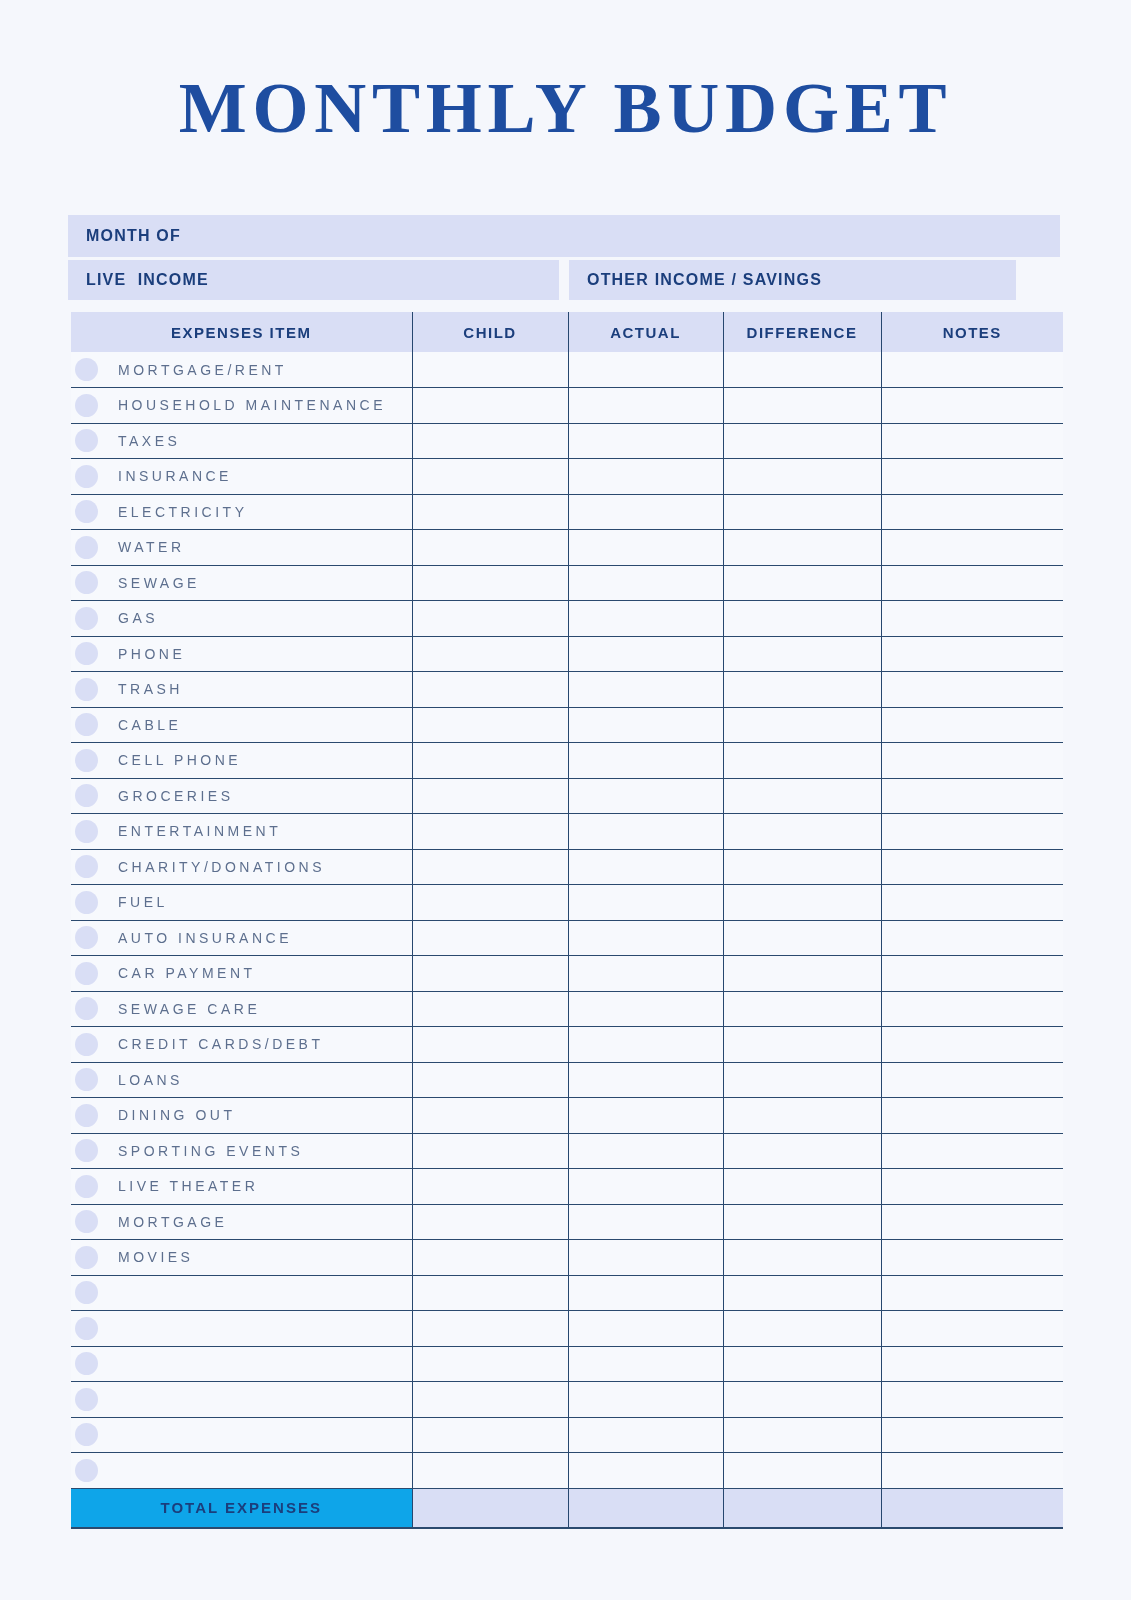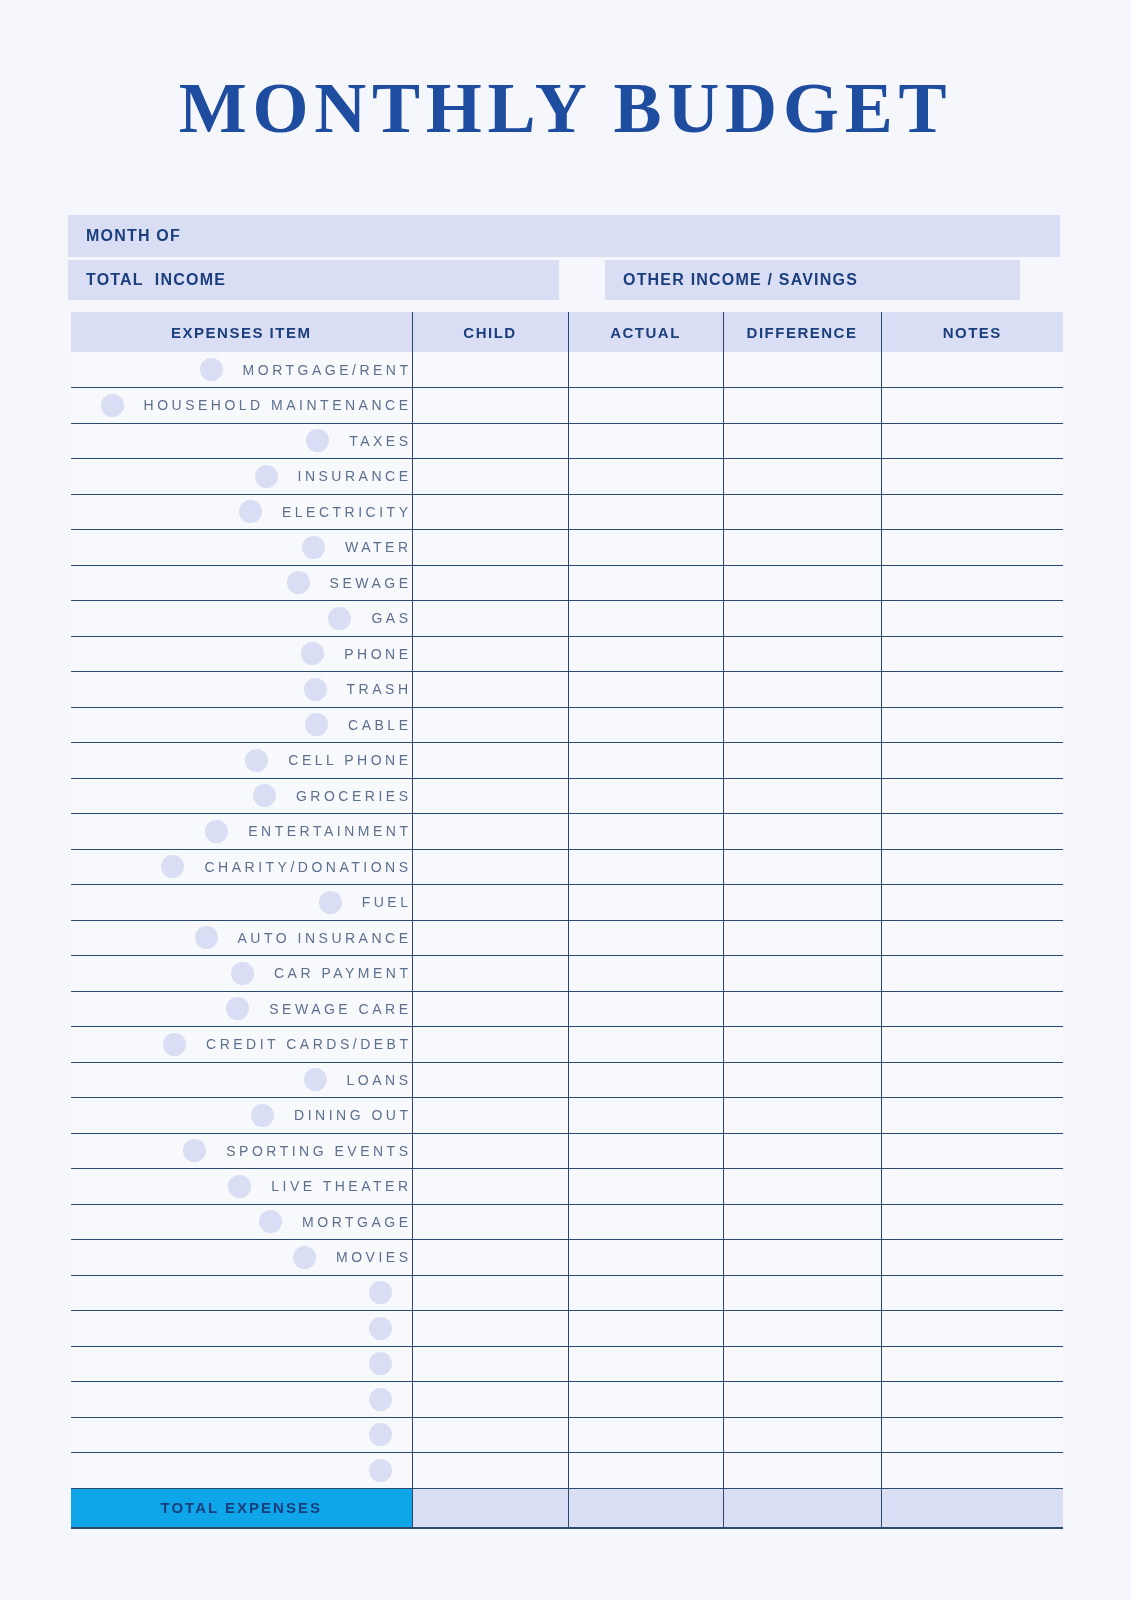--- a/index.html
+++ b/index.html
@@ -39,21 +39,21 @@
   }
   .bar-label{
     font-weight:700;
     font-size:16px;
     letter-spacing:1.2px;
     color:var(--navy);
     white-space:pre;
   }
   .month-bar{left:68px;top:191px;width:992px;height:42px;margin-top:24px;}
   .total-income-bar{left:68px;top:260px;width:491px;height:40px;}
-  .other-income-bar{left:569px;top:260px;width:415px;height:40px;margin-left:36px;}
+  .other-income-bar{left:569px;top:260px;width:447px;height:40px;}
 
   .table-wrap{position:absolute;left:71px;top:312px;width:992px;}
   table{
     width:992px;
     border-collapse:collapse;
     table-layout:fixed;
   }
   col.c-item{width:341px;}
   col.c-budget{width:156px;}
   col.c-actual{width:155px;}
@@ -72,21 +72,21 @@
   }
   th + th, td + td{border-left:1.5px solid #27476f;}
 
   tbody td{
     height:35.5px;
     border-bottom:1.5px solid var(--line);
     background:#f7f9fd;
     vertical-align:middle;
   }
   td.item-cell{padding-left:4px;}
-  .item-inner{display:flex;align-items:center;gap:20px;justify-content:flex-end;}
+  .item-inner{display:flex;align-items:center;gap:20px;}
   .bullet{
     flex:none;
     width:23px;height:23px;
     border-radius:50%;
     background:var(--accent);
   }
   .item-label{
     font-size:14px;
     letter-spacing:3.5px;
     color:var(--item-text);
@@ -112,21 +112,21 @@
 
 <div class="sheet">
 
   <h1 class="page-title">MONTHLY BUDGET</h1>
 
   <div class="bar month-bar">
     <span class="bar-label">MONTH OF</span>
   </div>
 
   <div class="bar total-income-bar">
-    <span class="bar-label">TOTAL  INCOME</span>
+    <span class="bar-label">LIVE  INCOME</span>
   </div>
 
   <div class="bar other-income-bar">
     <span class="bar-label">OTHER INCOME / SAVINGS</span>
   </div>
 
   <div class="table-wrap">
     <table>
       <colgroup>
         <col class="c-item">

